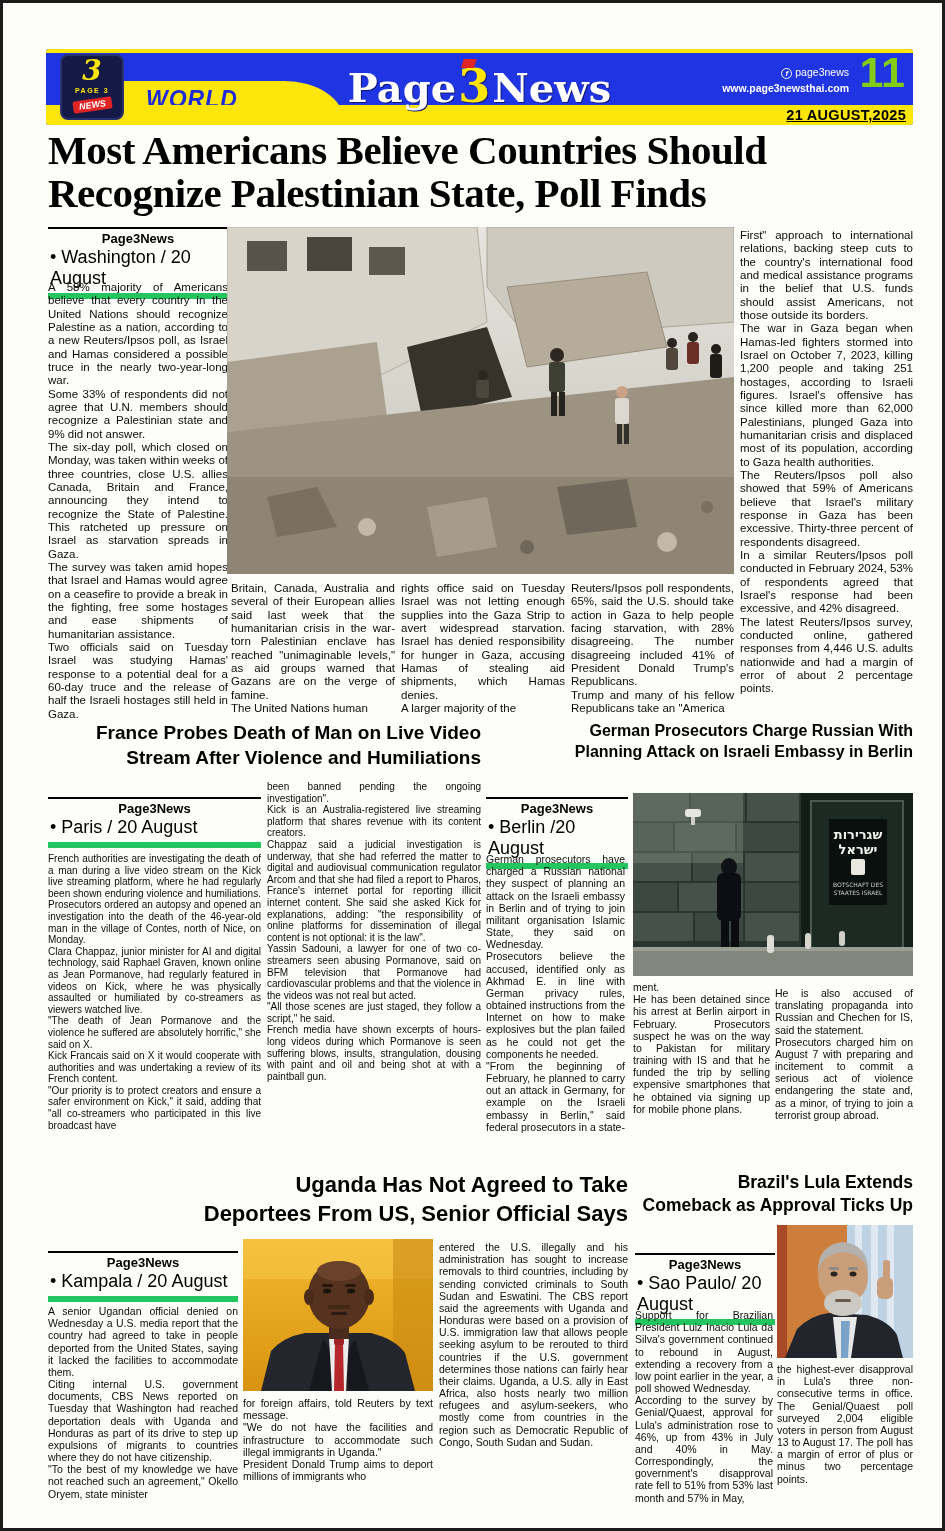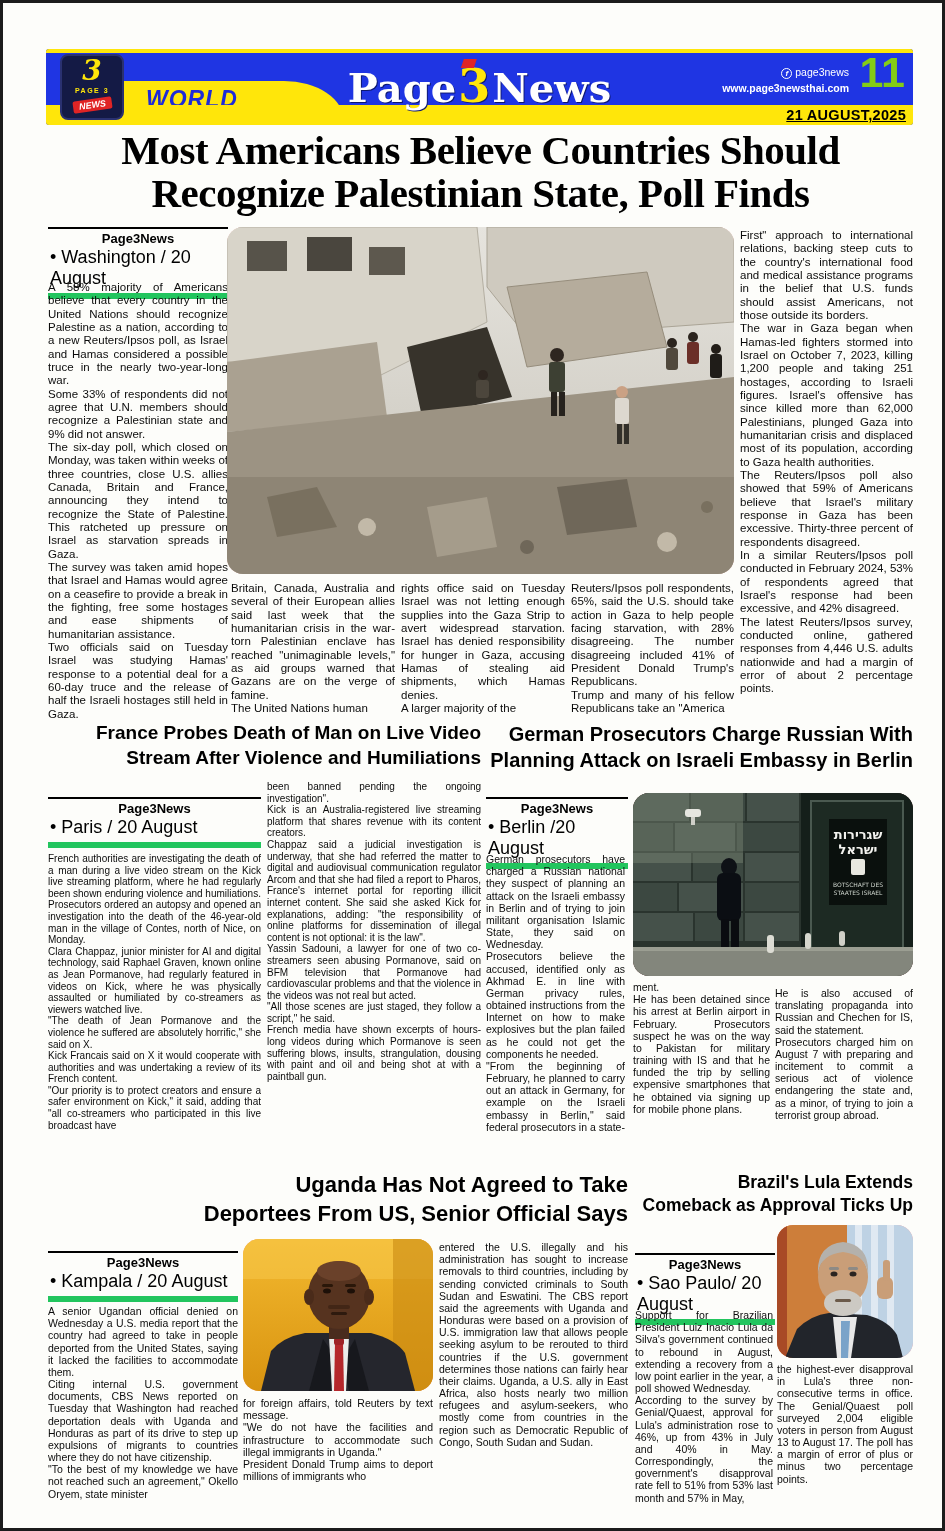--- a/index.html
+++ b/index.html
@@ -32,36 +32,36 @@
   .m3 { position:relative; display:inline-block; color:#ffe60a; font-size:46px; padding:0 2px; }
   .m3 .flag { position:absolute; top:0px; left:6px; width:13px; height:9px; background:#e02425;
               transform:skewX(-18deg); }
   .right-cluster { right:64px; top:15px; text-align:right; color:#fff; font-size:10.5px; line-height:1.55; }
   .fb-icon { display:inline-block; width:11px; height:11px; border:1px solid #fff; border-radius:50%;
              font-size:8px; line-height:10px; text-align:center; font-weight:bold; font-style:italic; }
   .site { font-weight:bold; }
   .pagenum { right:8px; top:2px; font-size:43px; font-weight:bold; color:#84cc16; line-height:1; }
 
   
-  .main-headline { left:40px; top:126px; width:865px; text-align:center; white-space:pre-line;
+  .main-headline { left:40px; top:126px; width:865px; white-space:pre-line;
                    font-family:"Liberation Serif", serif; font-weight:700; font-size:41px; line-height:1.04;
                    letter-spacing:-0.5px; color:#000; }
   .sec-head { position:absolute; font-weight:700; text-align:right; white-space:pre-line; line-height:1.3;
               color:#000; }
   .dl { position:absolute; border-top:2px solid #000; }
   .dl-src { text-align:center; font-weight:bold; font-size:13px; padding:2px 0 0; }
   .dl-loc { font-weight:normal; font-size:18px; padding:1px 0 4px 2px; border-bottom:6px solid #22c55e; }
   .bt { position:absolute; text-align:justify; white-space:pre-line; overflow:hidden; color:#0b0b0b;
         line-height:1.16; }
   .bt-lead { font-size:11.5px; }
   .bt-fr { font-size:10px; }
   .bt-de { font-size:10.5px; }
   .bt-ug { font-size:10.5px; }
   .bt-br { font-size:10.5px; }
-  .photo { position:absolute; overflow:hidden; background:#fca5a5;border-radius:16px; }
+  .photo { position:absolute; overflow:hidden; background:#fca5a5; }
   .photo svg { display:block; }
 </style>
 </head>
 <body>
 
 <div class="page">
 
   <header class="abs banner">
     <div class="abs banner-topline"></div>
     <div class="abs world-swoosh">
@@ -170,21 +170,21 @@
 "Our priority is to protect creators and ensure a safer environment on Kick," it said, adding that "all co-streamers who participated in this live broadcast have</div>
     <div class="bt bt-fr" style="left:219px;top:60px;width:214px;height:386px">been banned pending the ongoing investigation".
 Kick is an Australia-registered live streaming platform that shares revenue with its content creators.
 Chappaz said a judicial investigation is underway, that she had referred the matter to digital and audiovisual communication regulator Arcom and that she had filed a report to Pharos, France's internet portal for reporting illicit internet content. She said she asked Kick for explanations, adding: "the responsibility of online platforms for dissemination of illegal content is not optional: it is the law".
 Yassin Sadouni, a lawyer for one of two co-streamers seen abusing Pormanove, said on BFM television that Pormanove had cardiovascular problems and that the violence in the videos was not real but acted.
 "All those scenes are just staged, they follow a script," he said.
 French media have shown excerpts of hours-long videos during which Pormanove is seen suffering blows, insults, strangulation, dousing with paint and oil and being shot at with a paintball gun.</div>
   </section>
 
   <section class="abs" style="left:483px;top:718px;width:427px;height:452px">
-    <h2 class="sec-head" style="left:0;top:0;width:427px;font-size:20px">German Prosecutors Charge Russian With
+    <h2 class="sec-head" style="left:0;top:0;width:427px;font-size:16px">German Prosecutors Charge Russian With
 Planning Attack on Israeli Embassy in Berlin</h2>
     <div class="dl" style="left:0;top:76px;width:142px">
       <div class="dl-src">Page3News</div>
       <div class="dl-loc">• Berlin  /20 August</div>
     </div>
     <div class="bt bt-de" style="left:0;top:132px;width:139px;height:318px">German prosecutors have charged a Russian national they suspect of planning an attack on the Israeli embassy in Berlin and of trying to join militant organisation Islamic State, they said on Wednesday.
 Prosecutors believe the accused, identified only as Akhmad E. in line with German privacy rules, obtained instructions from the Internet on how to make explosives but the plan failed as he could not get the components he needed.
 "From the beginning of February, he planned to carry out an attack in Germany, for example on the Israeli embassy in Berlin," said federal prosecutors in a state-</div>
 
     <div class="photo" style="left:147px;top:72px;width:280px;height:183px">

